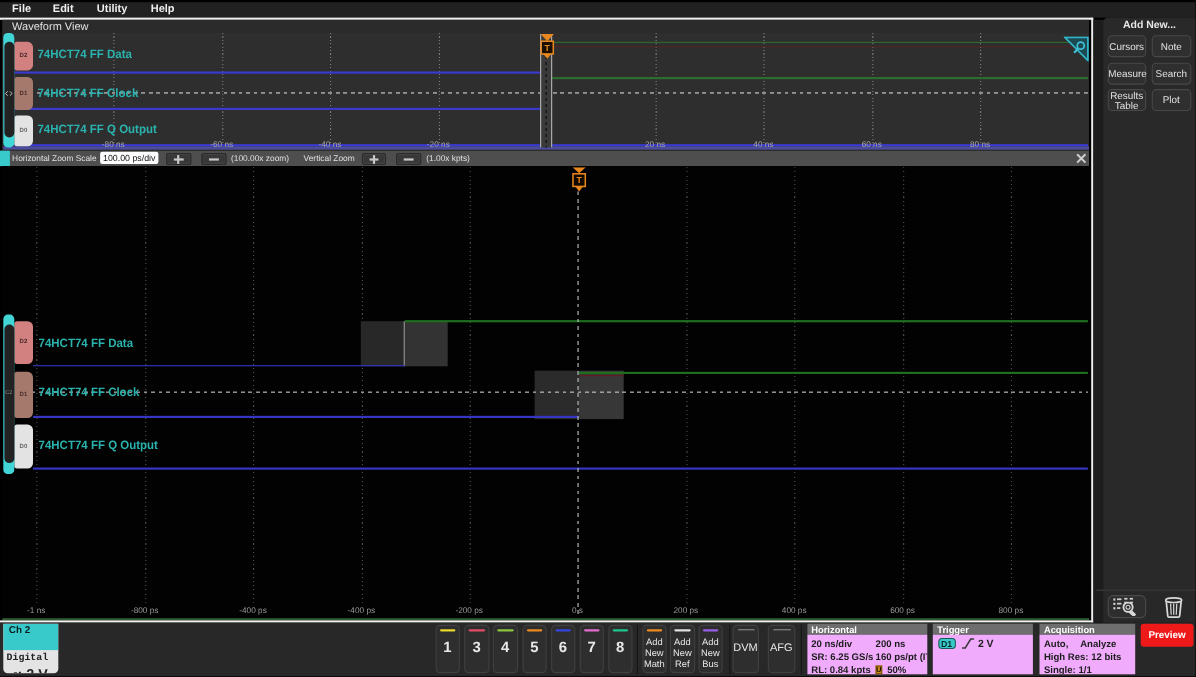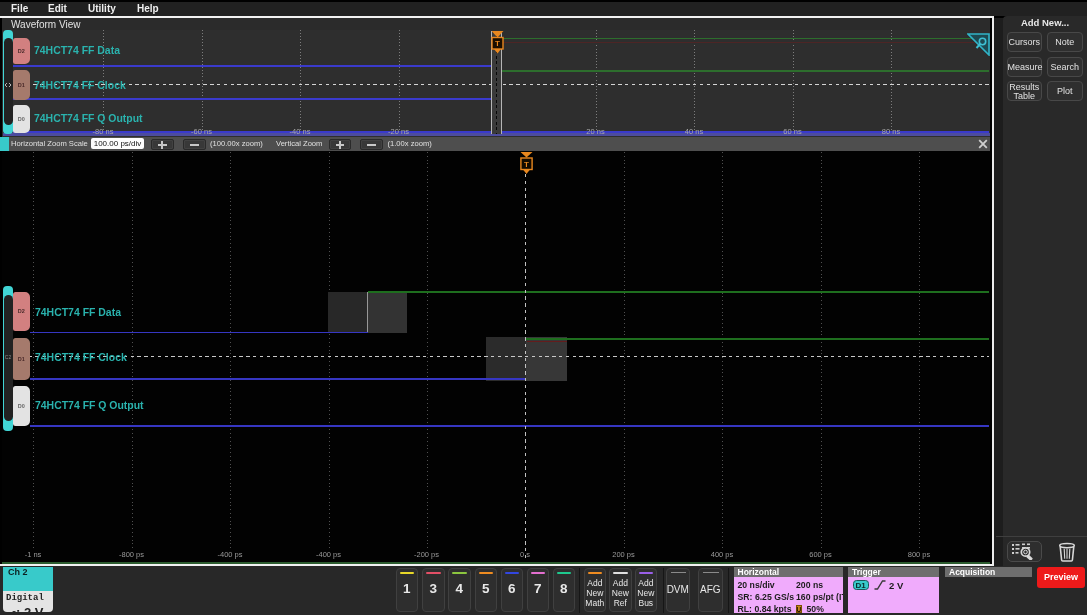--- a/index.html
+++ b/index.html
@@ -126,21 +126,21 @@
     </div>
   <div class="abs zbtxt" style="left:210px;">(100.00x zoom)</div>
   <div class="abs zbtxt" style="left:276px;">Vertical Zoom</div>
   <div class="abs zbbtn" style="left:328.5px;">
       <span class="zbh"></span>
       <span class="zbv"></span>
     </div>
   <div class="abs zbbtn" style="left:360px;">
       <span class="zbh"></span>
     </div>
-  <div class="abs zbtxt" style="left:387.5px;">(1.00x zoom)</div>
+  <div class="abs zbtxt" style="left:387.5px;">(1.00x kpts)</div>
   <svg class="abs" style="left:977.5px;top:139px;" width="10" height="10" viewBox="0 0 10 10">
       <path d="M1.2 1.2 L8.8 8.8 M8.8 1.2 L1.2 8.8" stroke="#cfcfcf" stroke-width="1.8"></path>
     </svg>
 
   <div id="main" class="abs" style="left:2px;top:151px;width:988px;height:410.5px;background:#020202;overflow:hidden;"></div>
 
   <div class="abs mgrid" style="left:33px;"></div>
   <div class="abs mgrid" style="left:131.5px;"></div>
   <div class="abs mgrid" style="left:230px;"></div>
   <div class="abs mgrid" style="left:328.5px;"></div>
@@ -318,17 +318,23 @@
       <span class="prow" style="left:4.5px;top:3px;width:16px;height:10px;background:#38caca;border:1px solid #1a5a5a;border-radius:3.5px;color:#092a2a;font-size:8px;font-weight:bold;text-align:center;line-height:9px;">D1</span>
       <svg class="prow" style="left:26px;top:3px;" width="12" height="10" viewBox="0 0 12 10">
           <path d="M0.5 9 L3.5 9 L8.5 1 L11.5 1" fill="none" stroke="#3a3a3a" stroke-width="1.4"></path>
         </svg>
       <span class="prow" style="left:41px;top:2.5px;font-size:9.5px;">2 V</span>
     </div>
   </div>
 
   <div class="abs panel" style="left:945px;width:87px;">
     <div class="hd">Acquisition</div>
+    <div class="bd">
+      <span class="prow" style="left:4px;top:3px;">Auto,</span>
+        <span class="prow" style="left:37px;top:3px;">Analyze</span>
+      <span class="prow" style="left:4px;top:15px;">High Res: 12 bits</span>
+      <span class="prow" style="left:4px;top:27px;">Single: 1/1</span>
+    </div>
   </div>
 
   <div class="abs" style="left:1037px;top:567.2px;width:48px;height:21.3px;background:#ee1a1a;border-radius:3px;color:#fff;font-size:9px;font-weight:bold;text-align:center;line-height:21px;">Preview</div>
 
 </div>
 
 </body></html>

